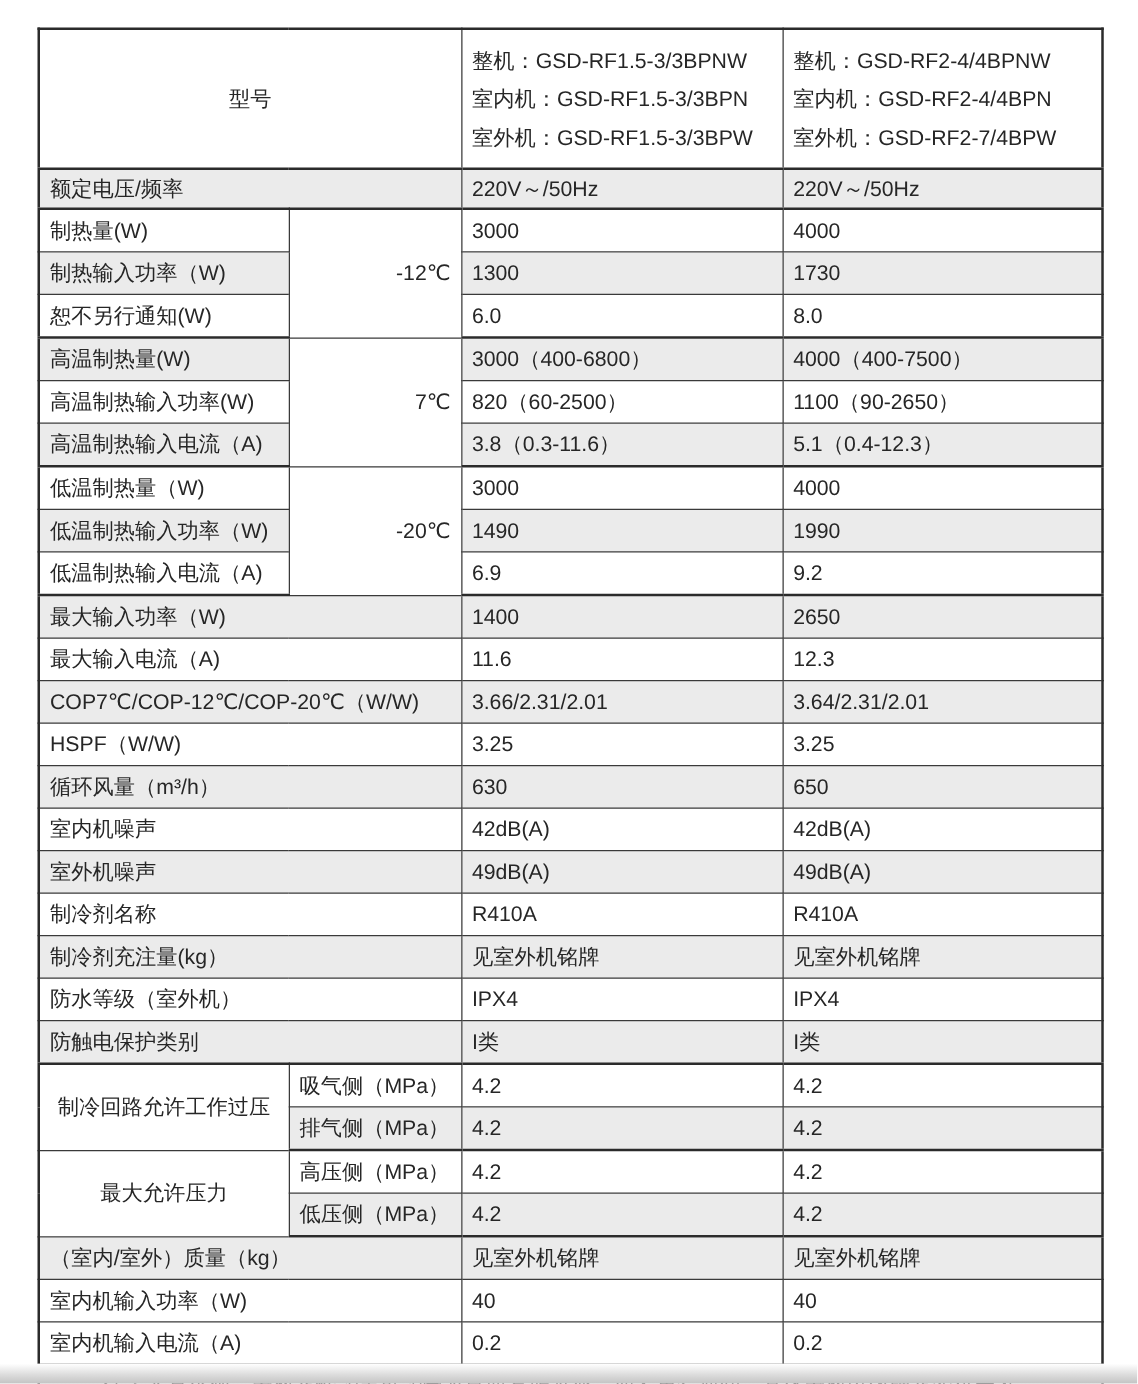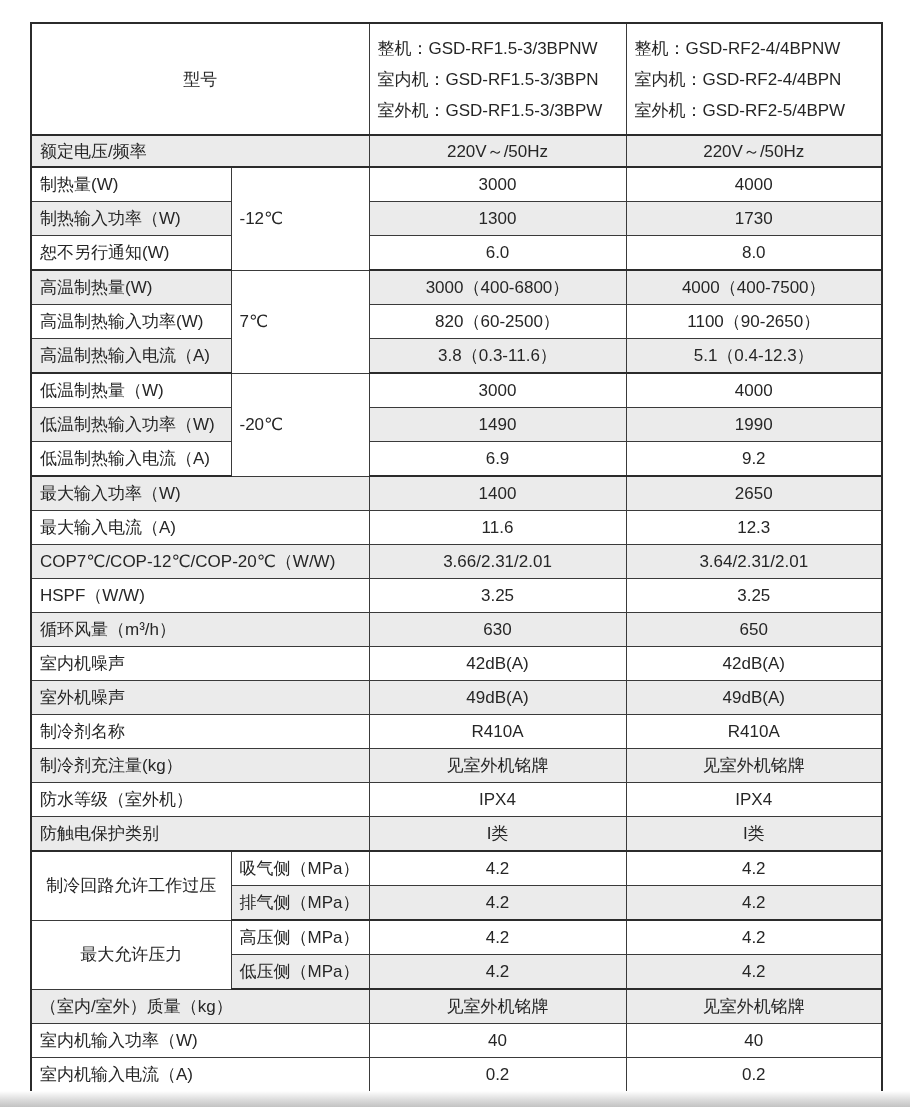--- a/index.html
+++ b/index.html
@@ -22,23 +22,23 @@
     color:#262626;
     font-size:17px;
     height:33px;
     padding:0 8px;
     background:#ffffff;
     overflow:hidden;
     white-space:nowrap;
   }
   tr.g > td{background:#ebebeb;}
   td.lbl{text-align:left;}
-  td.val{text-align:center;border-left-width:2px;}
+  td.val{border-left-width:2px;}
   td.cond{
-    text-align:left;
+    text-align:right;
     background:#ffffff !important;
     font-size:18px;
   }
   td.grouplbl{
     text-align:center;
     background:#ffffff !important;
   }
   tr.h30 > td{height:30px;}
   tr.sb > td{border-bottom:2px solid #2b2b2b;}
   tr.header > td{height:110px;}
@@ -76,21 +76,21 @@
         <tr class="header sb">
       <td colspan="2" class="model-label">型号</td>
       <td class="model-cell">
         <span>整机：GSD-RF1.5-3/3BPNW</span>
         <span>室内机：GSD-RF1.5-3/3BPN</span>
         <span>室外机：GSD-RF1.5-3/3BPW</span>
       </td>
       <td class="model-cell">
         <span>整机：GSD-RF2-4/4BPNW</span>
         <span>室内机：GSD-RF2-4/4BPN</span>
-        <span>室外机：GSD-RF2-5/4BPW</span>
+        <span>室外机：GSD-RF2-7/4BPW</span>
       </td>
     </tr>
 
     <tr class="g h30 sb">
       <td colspan="2" class="lbl">额定电压/频率</td>
       <td class="val">220V～/50Hz</td>
       <td class="val">220V～/50Hz</td>
     </tr>
 
     <tr>

